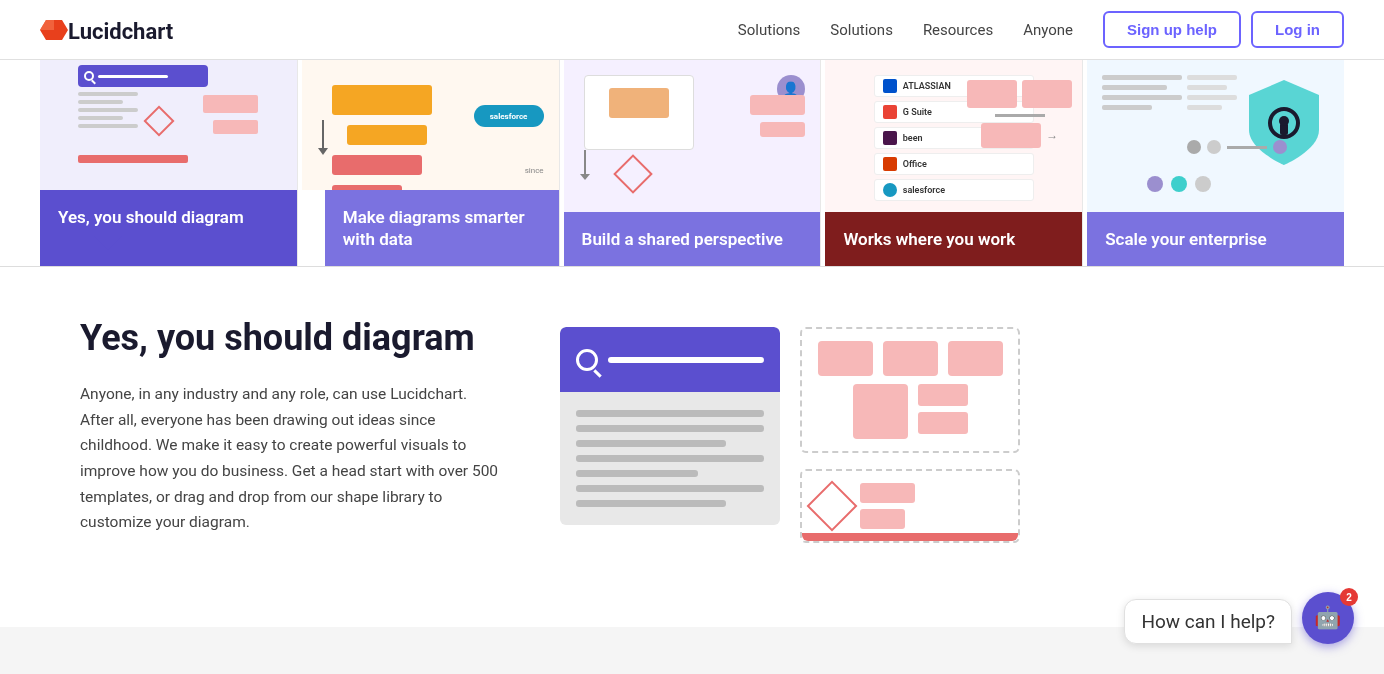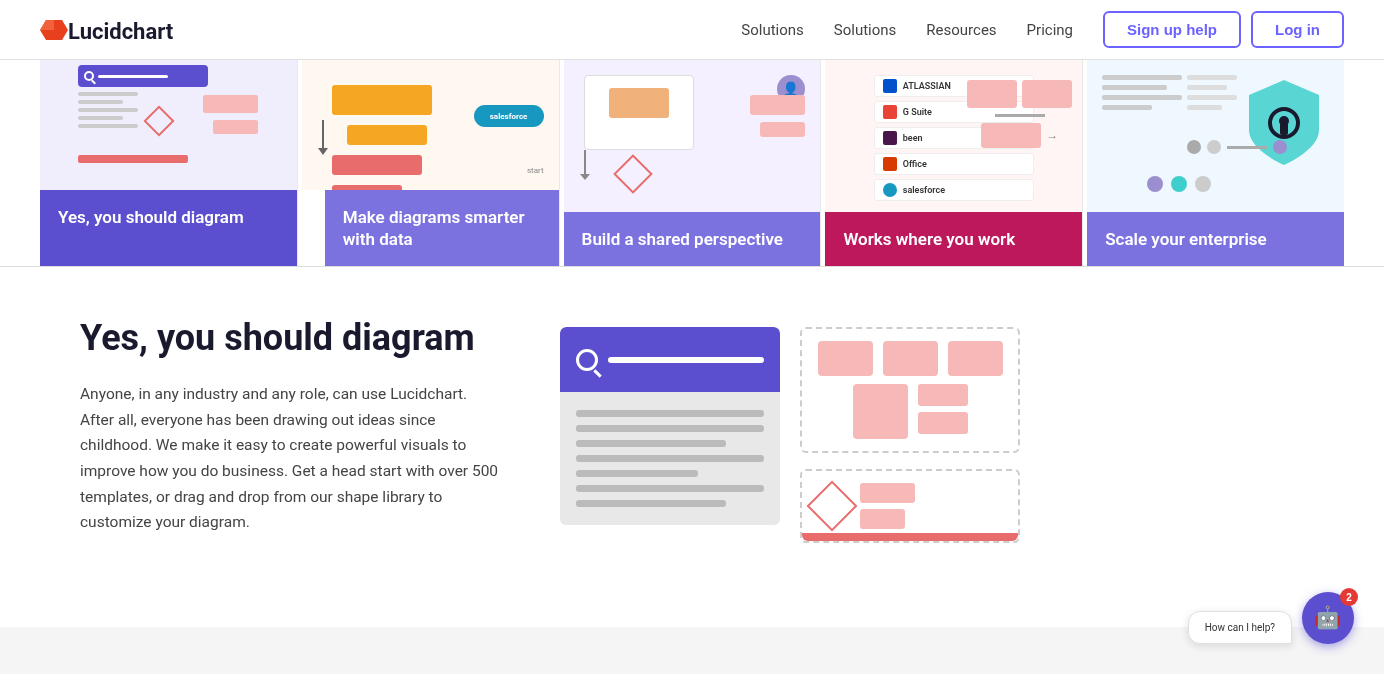--- a/index.html
+++ b/index.html
@@ -93,21 +93,21 @@
       line-height: 1.3;
       color: #fff;
     }
     .tab-card.active .tab-label {
       color: #fff;
     }
     
     .tab-card:nth-child(1) .tab-label { background: #5b4fcf; }
     .tab-card:nth-child(2) .tab-label { background: #7b72e0; margin-left: 23px; }
     .tab-card:nth-child(3) .tab-label { background: #7b72e0; }
-    .tab-card:nth-child(4) .tab-label { background: #be185d; }
+    .tab-card:nth-child(4) .tab-label { background: #7f1d1d; }
     .tab-card:nth-child(5) .tab-label { background: #7b72e0; }
     .tab-card.active:nth-child(1) .tab-label { background: #5b4fcf; }
 
     
     .tab-card.active .tab-label::after {
       content: '';
       display: block;
       width: 0;
       height: 0;
       border-left: 14px solid transparent;
@@ -658,21 +658,21 @@
       display: flex;
       align-items: flex-end;
       gap: 10px;
       z-index: 100;
     }
     .chat-bubble {
       background: #fff;
       border: 1px solid #e0e0e0;
       border-radius: 12px 12px 0 12px;
       padding: 10px 16px;
-      font-size: 10px;
+      font-size: 19px;
       color: #333;
       box-shadow: 0 2px 8px rgba(0,0,0,0.12);
       white-space: nowrap;
     }
     .chat-btn {
       width: 52px;
       height: 52px;
       border-radius: 50%;
       background: #5b4fcf;
       border: none;
@@ -711,21 +711,21 @@
     <svg class="logo-icon" viewBox="0 0 28 28">
       <polygon points="6,4 22,4 28,14 22,24 6,24 0,14" fill="#e8401c"></polygon>
       <polygon points="6,4 14,4 14,14 0,14" fill="#f5714a" opacity="0.7"></polygon>
     </svg>
     <span>Lucidchart</span>
   </a>
   <ul class="nav-links">
     <li><a href="#">Solutions</a></li>
     <li><a href="#">Solutions</a></li>
     <li><a href="#">Resources</a></li>
-    <li><a href="#">Pricing</a></li>
+    <li><a href="#">Anyone</a></li>
   </ul>
   <button class="nav-btn nav-btn-signup">Sign up help</button>
   <button class="nav-btn nav-btn-login">Log in</button>
 </nav>
 
 <div class="tabs-section">
   <div class="tabs-wrapper">
 
     <div class="tab-card active">
       <div class="tab-image img-tab1">
@@ -751,21 +751,21 @@
     </div>
 
     <div class="tab-card">
       <div class="tab-image img-tab2">
         <div class="tab2-orange-rect"></div>
         <div class="tab2-arrow"></div>
         <div class="tab2-orange-rect2"></div>
         <div class="tab2-pink-rect"></div>
         <div class="tab2-pink-rect2"></div>
         <div class="tab2-salesforce">salesforce</div>
-        <div class="tab2-zipper">start</div>
+        <div class="tab2-zipper">since</div>
       </div>
       <div class="tab-label">Make diagrams smarter with data</div>
     </div>
 
     <div class="tab-card">
       <div class="tab-image img-tab3">
         <div class="tab3-card">
           <div class="tab3-card-inner"></div>
         </div>
         <div class="tab3-diamond"></div>

